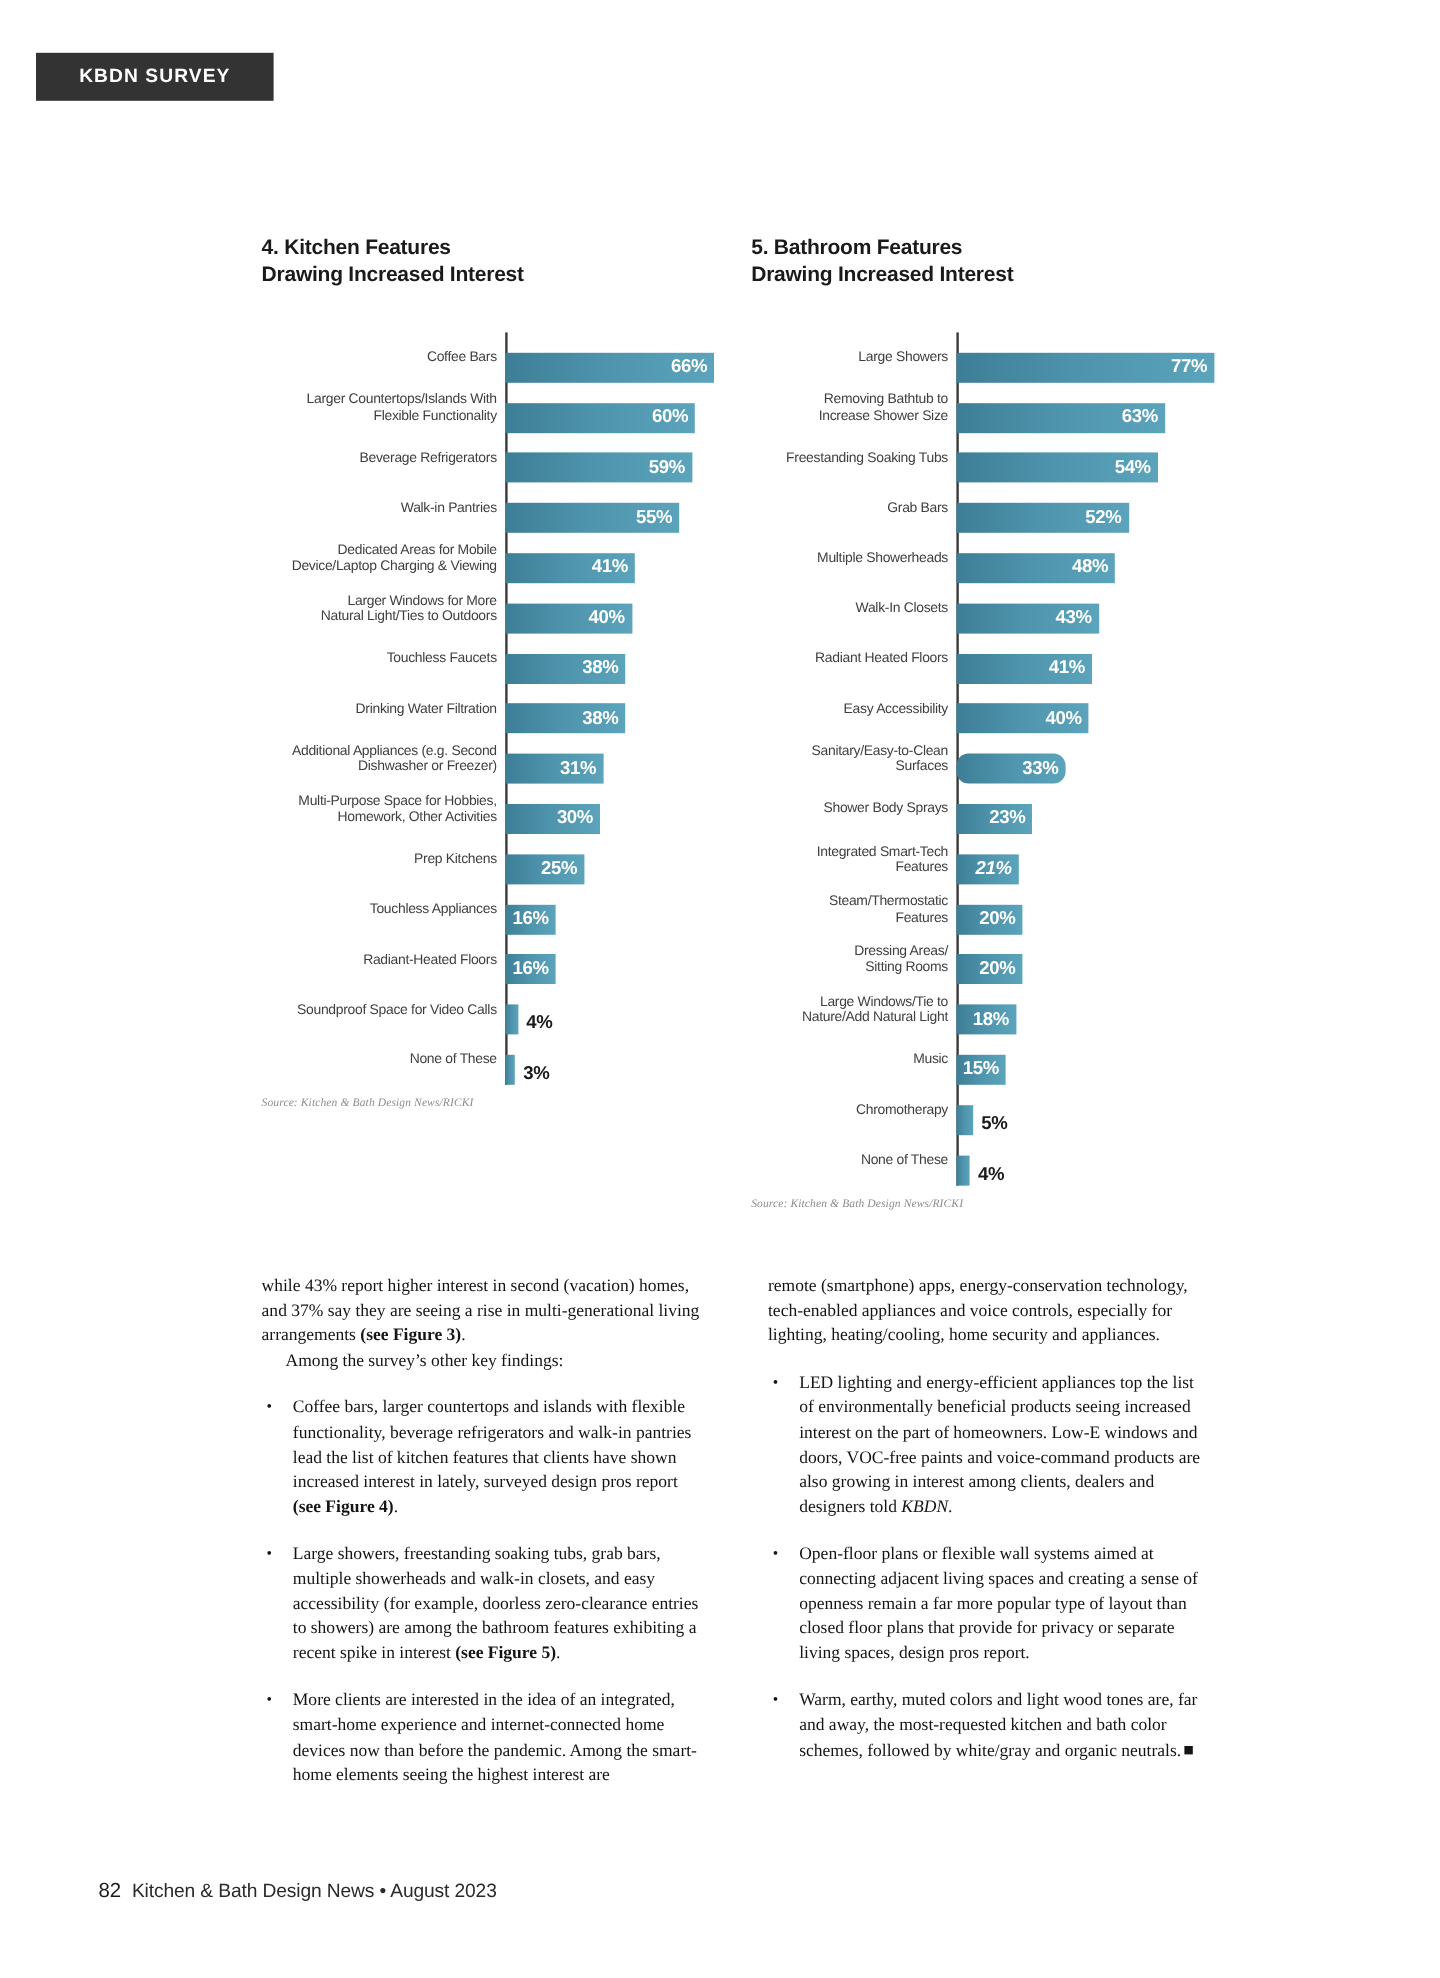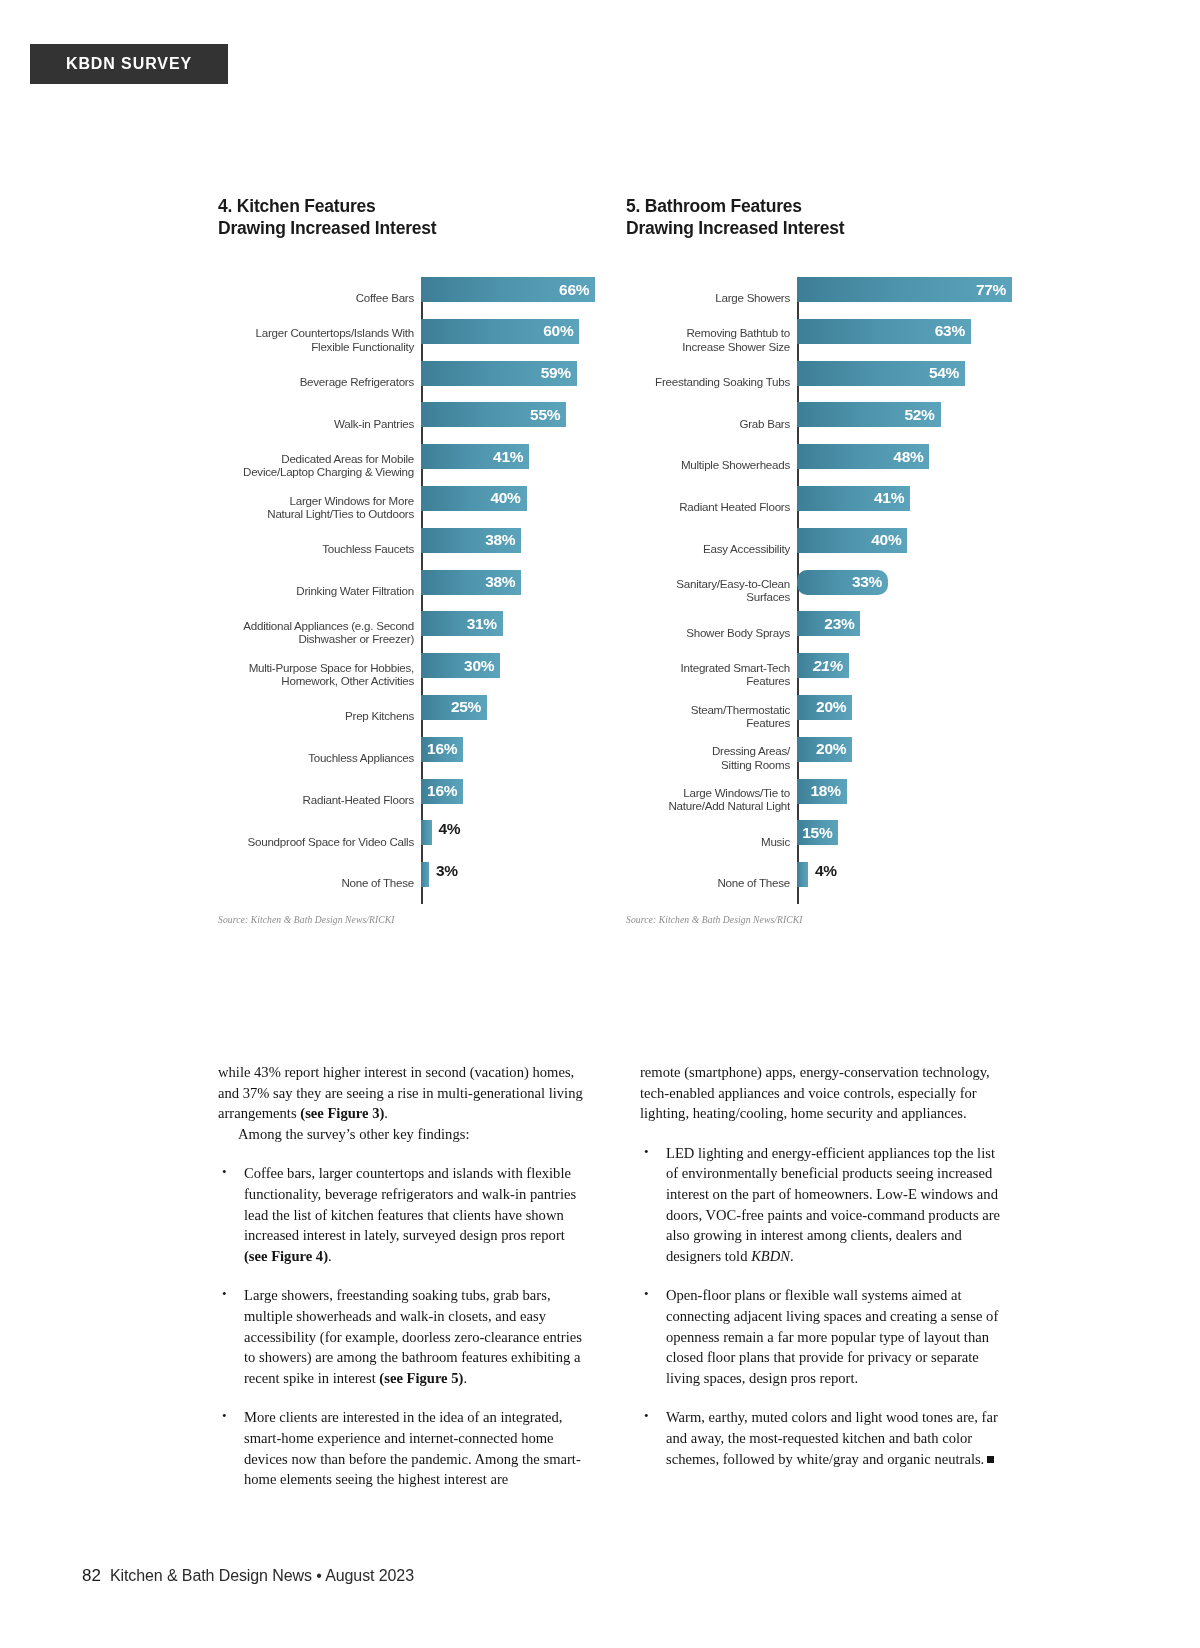--- a/index.html
+++ b/index.html
@@ -95,21 +95,21 @@
   }
   .chart.left  .cat-label { width: 203px; }
   .chart.right .cat-label { width: 171px; }
   .cat-label span { display: block; text-align: right; }
 
   .bar-wrap {
     position: relative;
     flex: 1;
     height: 100%;
     display: flex;
-    align-items: flex-start;
+    align-items: flex-end;
   }
   .bar {
     height: 25px;
     background: linear-gradient(to right, #3d7e96 0%, #4d93ab 45%, #5ba4bb 100%);
     display: flex;
     align-items: center;
     justify-content: flex-end;
     box-sizing: border-box;
     padding-right: 6px;
     min-width: 2px;
@@ -433,20 +433,30 @@
             <span>Multiple Showerheads</span>
           </div>
           <div class="bar-wrap">
             <div class="bar" style="width: 132.48px;">
               <span class="bar-value">48%</span>
             </div>
           </div>
         </div>
         <div class="row">
           <div class="cat-label">
+            <span>Walk-In Closets</span>
+          </div>
+          <div class="bar-wrap">
+            <div class="bar" style="width: 118.68px;">
+              <span class="bar-value">43%</span>
+            </div>
+          </div>
+        </div>
+        <div class="row">
+          <div class="cat-label">
             <span>Radiant Heated Floors</span>
           </div>
           <div class="bar-wrap">
             <div class="bar" style="width: 113.16px;">
               <span class="bar-value">41%</span>
             </div>
           </div>
         </div>
         <div class="row">
           <div class="cat-label">
@@ -524,20 +534,29 @@
           </div>
         </div>
         <div class="row">
           <div class="cat-label">
             <span>Music</span>
           </div>
           <div class="bar-wrap">
             <div class="bar" style="width: 41.4px;">
               <span class="bar-value">15%</span>
             </div>
+          </div>
+        </div>
+        <div class="row">
+          <div class="cat-label">
+            <span>Chromotherapy</span>
+          </div>
+          <div class="bar-wrap">
+            <div class="bar" style="width: 13.8px;"></div>
+            <span class="bar-value outside" style="left: 20.8px;">5%</span>
           </div>
         </div>
         <div class="row">
           <div class="cat-label">
             <span>None of These</span>
           </div>
           <div class="bar-wrap">
             <div class="bar" style="width: 11.04px;"></div>
             <span class="bar-value outside" style="left: 18.04px;">4%</span>
           </div>

